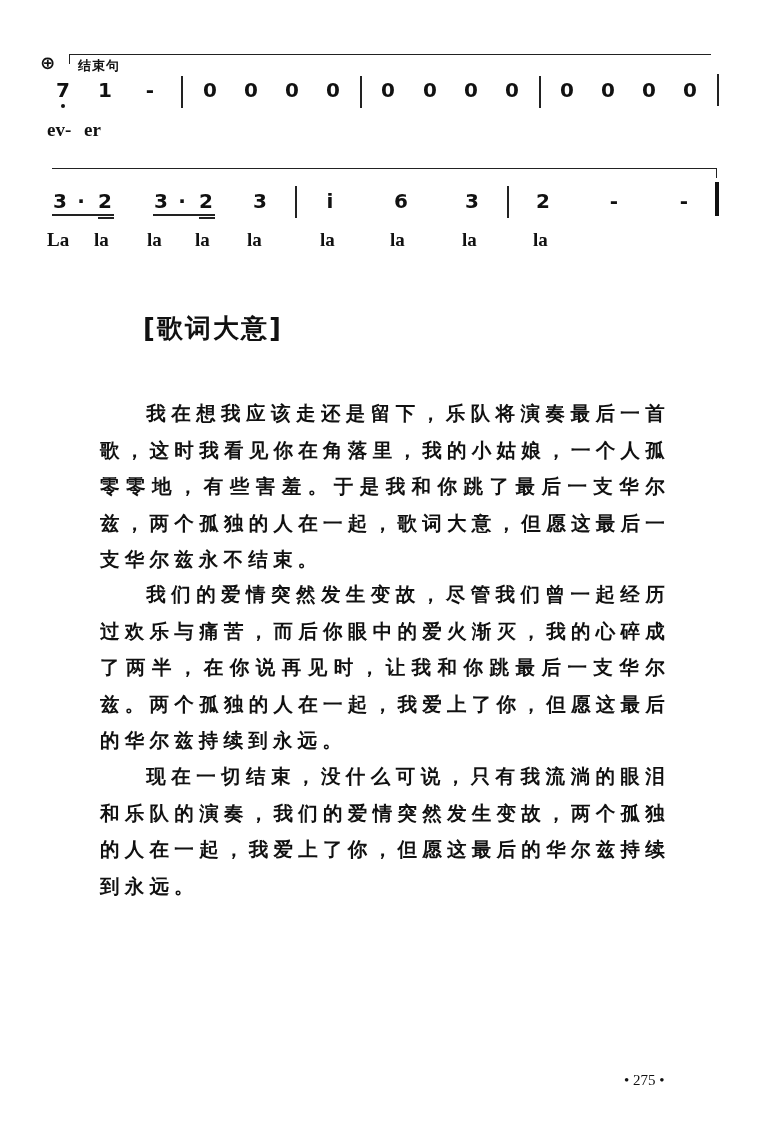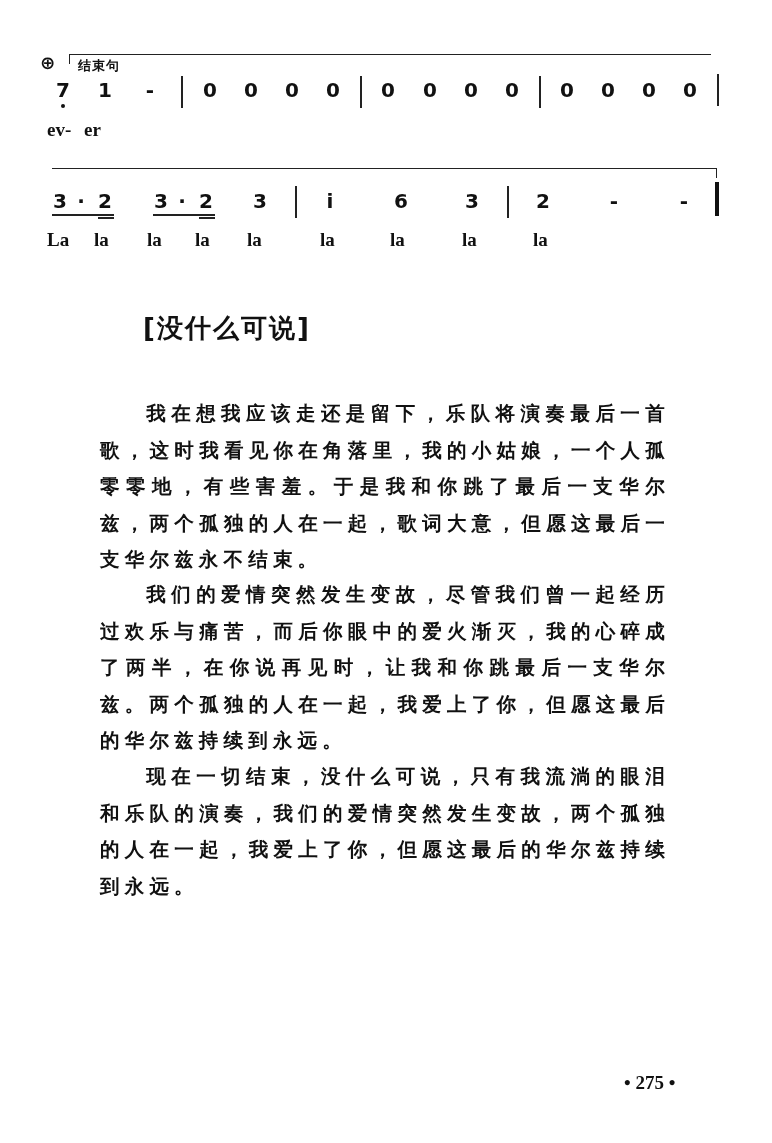--- a/index.html
+++ b/index.html
@@ -17,21 +17,21 @@
   .coda { position: absolute; font-size: 18px; line-height: 18px; font-weight: bold; }
   .section-label { position: absolute; font-family: "DejaVu Serif", serif; font-weight: bold; font-size: 13px; line-height: 14px; letter-spacing: 1px; }
 
   
   .heading { position: absolute; left: 143px; top: 308px; font-family: "DejaVu Sans", sans-serif; font-size: 26px; font-weight: bold; line-height: 40px; letter-spacing: 2px; }
 
   
   .para { position: absolute; left: 100px; width: 570px; font-family: "DejaVu Serif", serif; font-weight: bold; font-size: 19.5px; line-height: 36.5px; letter-spacing: 5.2px; text-align: justify; }
   .para .indent { display: inline-block; width: 46px; }
 
-  .page-num { position: absolute; left: 624px; top: 1072px; font-family: "Liberation Serif", serif; font-weight: bold; font-size: 19px; }
+  .page-num { position: absolute; left: 624px; top: 1072px; font-family: "Liberation Serif", serif; font-weight: normal; font-size: 15px; }
 </style>
 </head>
 <body>
 
 <div>
   <span class="coda" style="left:40px; top:54px;">⊕</span>
   <div class="bracket-tick" style="left:69px; top:55px; height:9px; width:1px;"></div>
   <div class="bracket-line" style="left:69px; top:54px; width:642px; height:1px;"></div>
   <span class="section-label" style="left:78px; top:59px;">结束句</span>
 
@@ -96,21 +96,21 @@
   <span class="lyric" style="left:94px; top:230px;">la</span>
   <span class="lyric" style="left:147px; top:230px;">la</span>
   <span class="lyric" style="left:195px; top:230px;">la</span>
   <span class="lyric" style="left:247px; top:230px;">la</span>
   <span class="lyric" style="left:320px; top:230px;">la</span>
   <span class="lyric" style="left:390px; top:230px;">la</span>
   <span class="lyric" style="left:462px; top:230px;">la</span>
   <span class="lyric" style="left:533px; top:230px;">la</span>
 </div>
 
-<div class="heading">[没什么可说]</div>
+<div class="heading">[歌词大意]</div>
 
 <div class="para" style="top:396px;"><span class="indent"></span><span>我在想我应该走还是留下，乐队将演奏最后一首歌，这时我看见你在角落里，我的小姑娘，一个人孤零零地，有些害羞。于是我和你跳了最后一支华尔兹，两个孤独的人在一起，歌词大意，但愿这最后一支华尔兹永不结束。</span></div>
 
 <div class="para" style="top:577px;"><span class="indent"></span><span>我们的爱情突然发生变故，尽管我们曾一起经历过欢乐与痛苦，而后你眼中的爱火渐灭，我的心碎成了两半，在你说再见时，让我和你跳最后一支华尔兹。两个孤独的人在一起，我爱上了你，但愿这最后的华尔兹持续到永远。</span></div>
 
 <div class="para" style="top:759px;"><span class="indent"></span><span>现在一切结束，没什么可说，只有我流淌的眼泪和乐队的演奏，我们的爱情突然发生变故，两个孤独的人在一起，我爱上了你，但愿这最后的华尔兹持续到永远。</span></div>
 
 <div class="page-num">• 275 •</div>
 
 </body></html>

